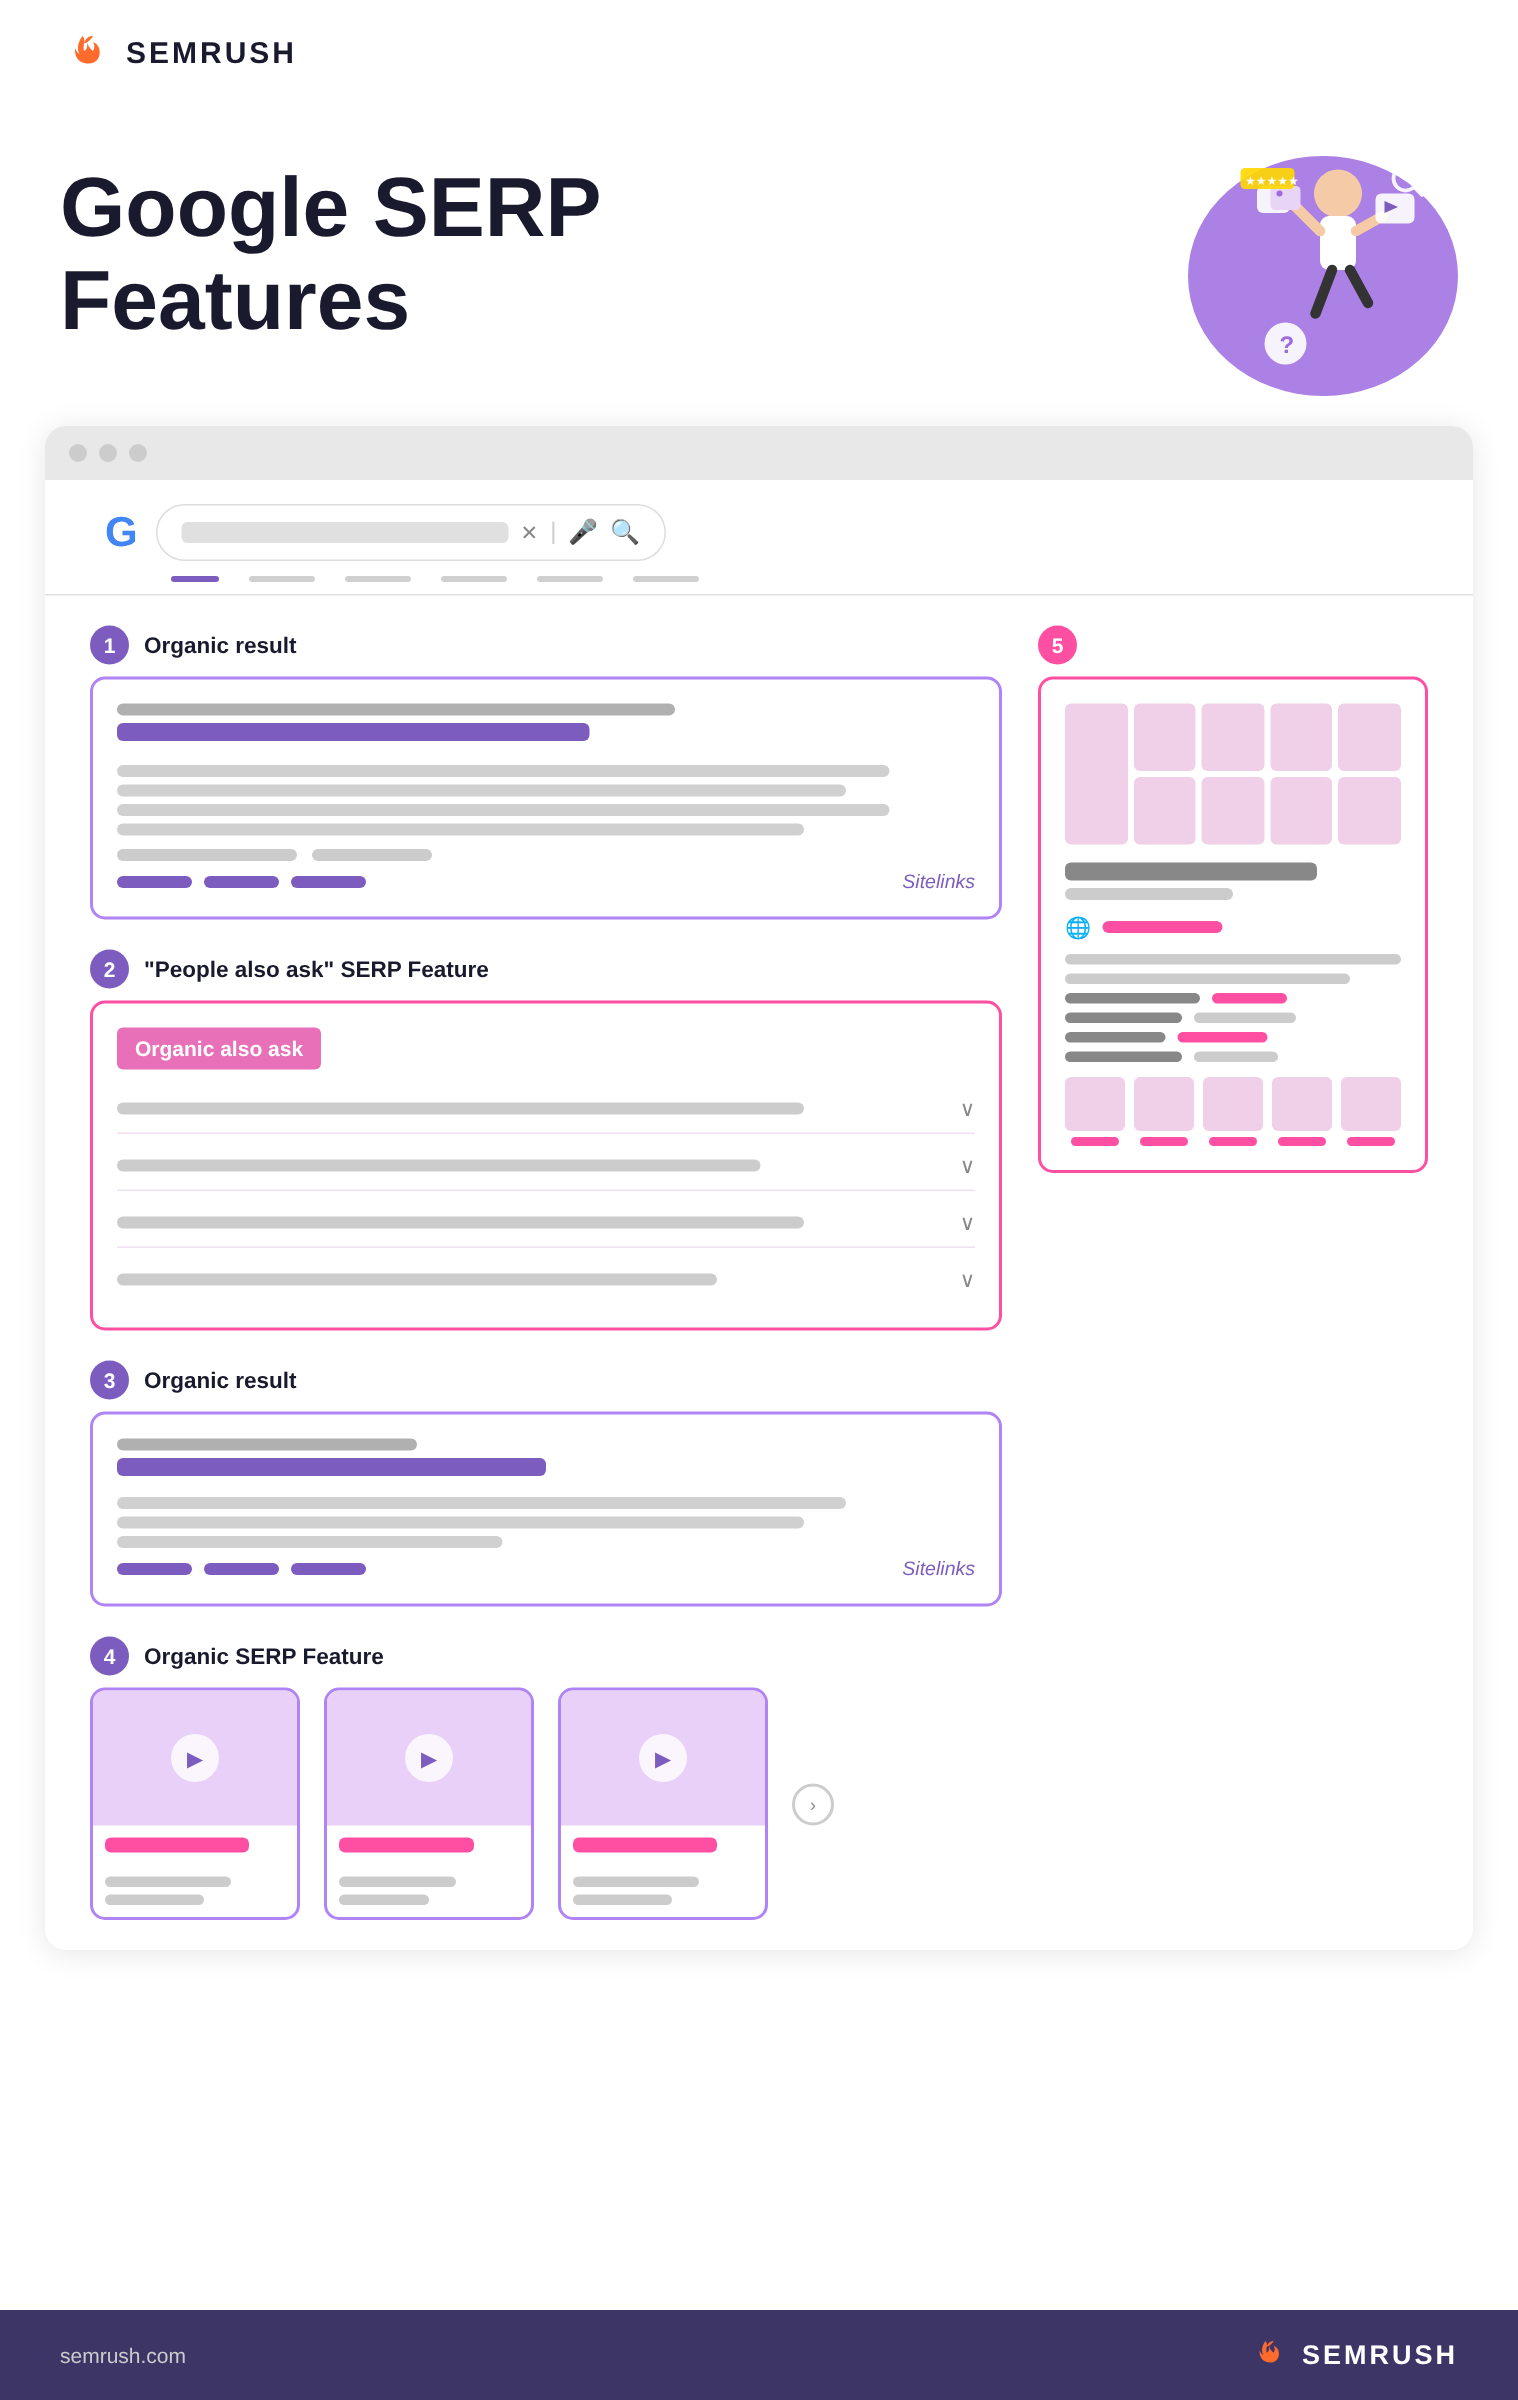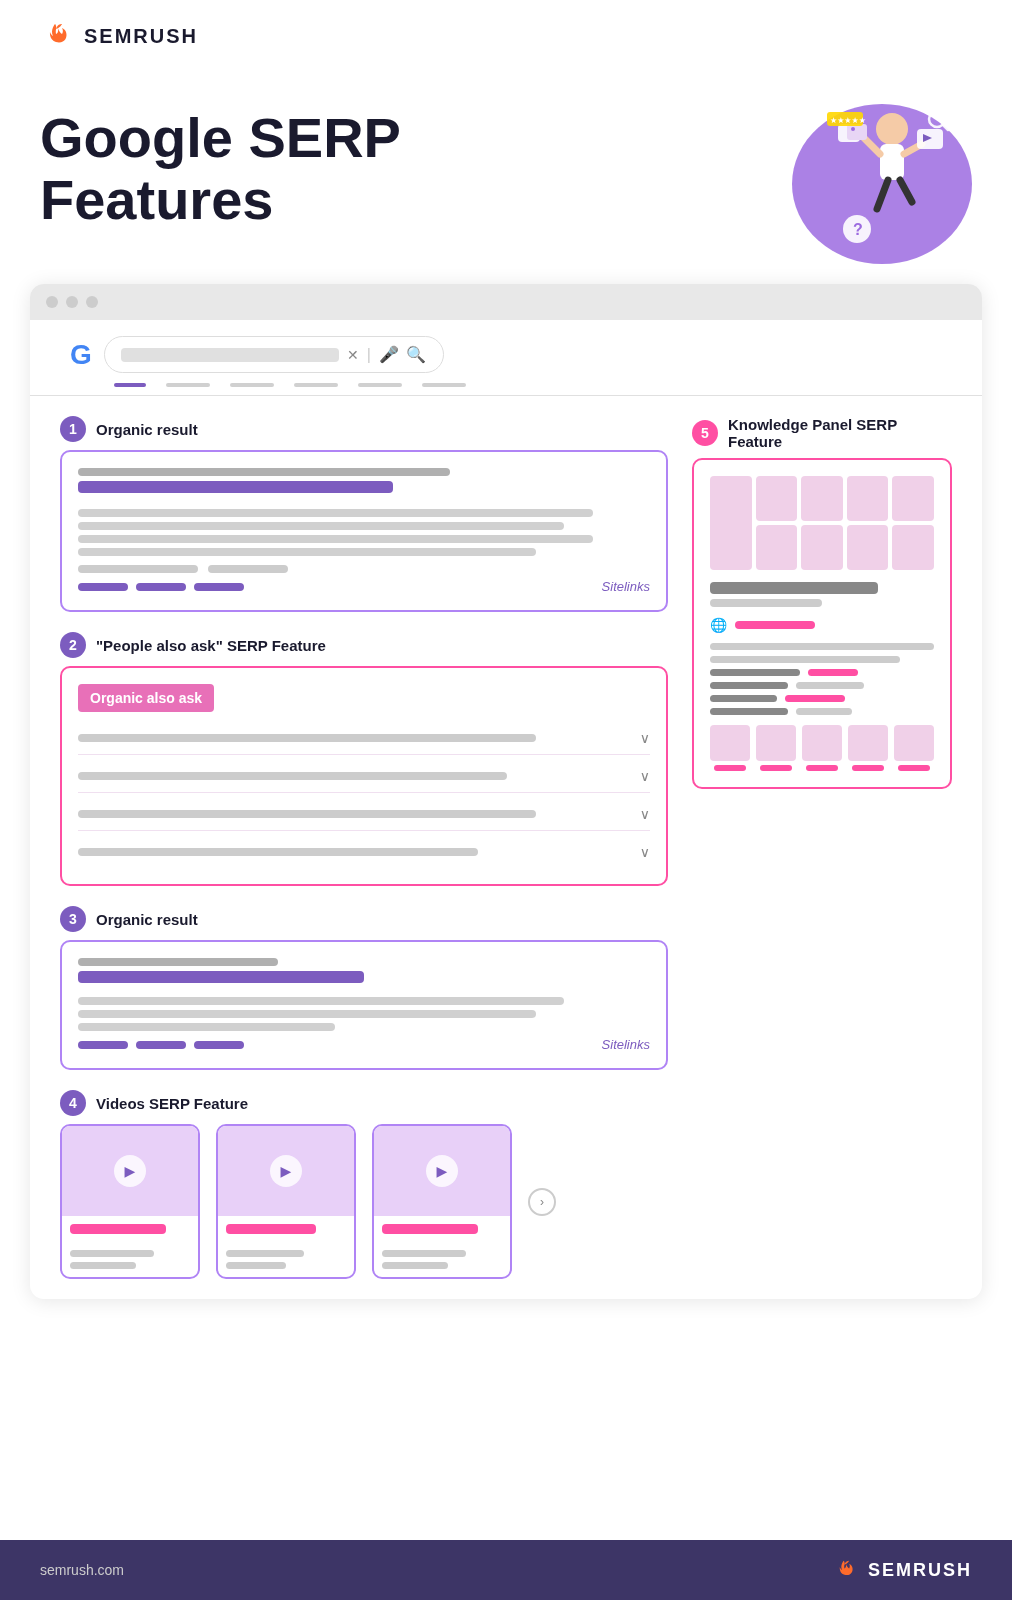--- a/index.html
+++ b/index.html
@@ -558,21 +558,21 @@
             <span class="sitelinks-label">Sitelinks</span>
           </div>
         </div>
       </div>
 
       <div>
         <div class="section-label">
           <div class="section-number">
             <span>4</span>
           </div>
-          <span class="section-title-text">Videos SERP Feature</span>
+          <span class="section-title-text">Organic SERP Feature</span>
         </div>
         <div class="videos-grid">
 
           <div class="video-card">
             <div class="video-thumb">
               <div class="play-btn">▶</div>
             </div>
             <div class="video-info">
               <div class="line pink" style="width:80%;height:10px;border-radius:4px"></div>
               <div style="height:6px"></div>
@@ -609,21 +609,20 @@
         </div>
       </div>
 
     </div>
 
     <div class="serp-right">
       <div class="section-label">
         <div class="section-number pink">
           <span>5</span>
         </div>
-        <span class="section-title-text">Knowledge Panel SERP Feature</span>
       </div>
       <div class="feature-box pink-border">
 
         <div class="kp-image-grid">
           <div class="kp-img-cell" style="grid-column:1; grid-row:1/3; height:94px; background:#f0d0e8;"></div>
           <div class="kp-img-cell"></div>
           <div class="kp-img-cell"></div>
           <div class="kp-img-cell"></div>
           <div class="kp-img-cell"></div>
           <div class="kp-img-cell"></div>

